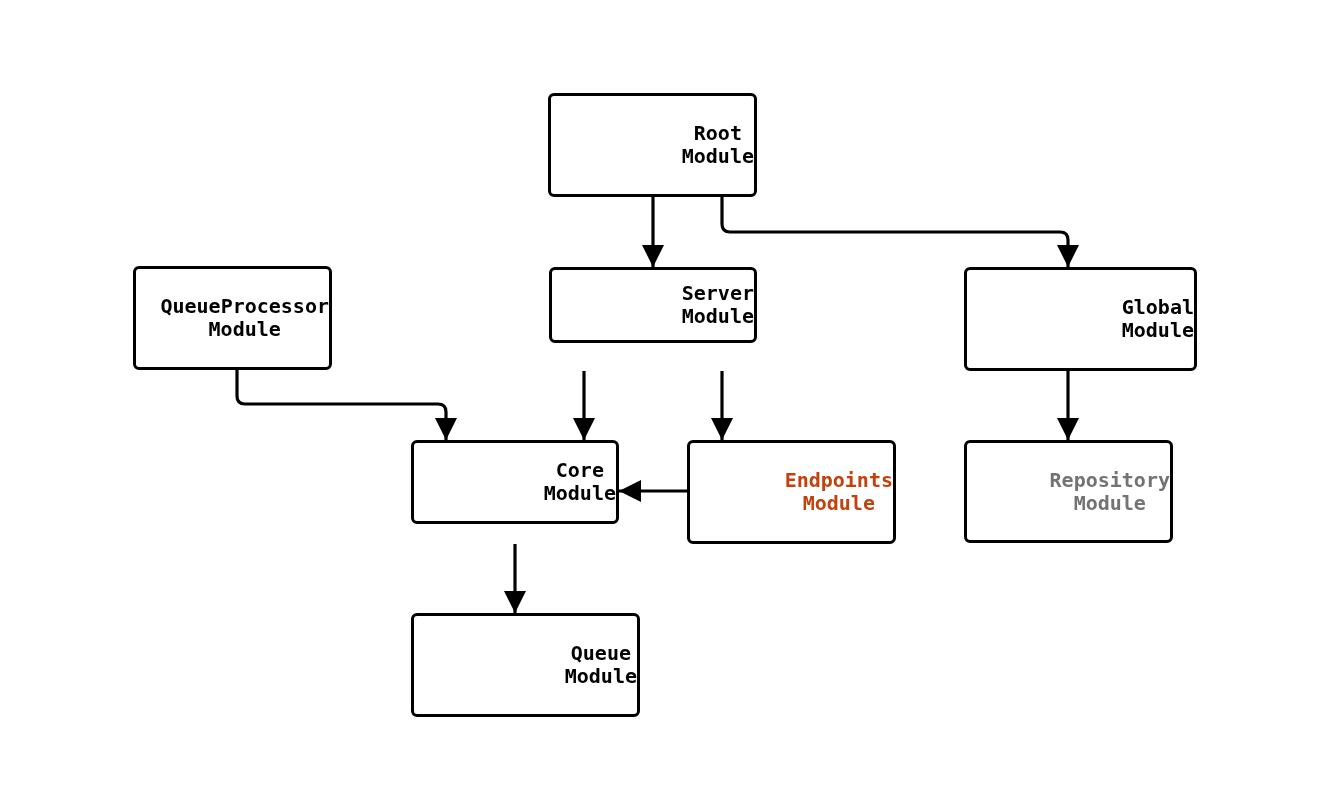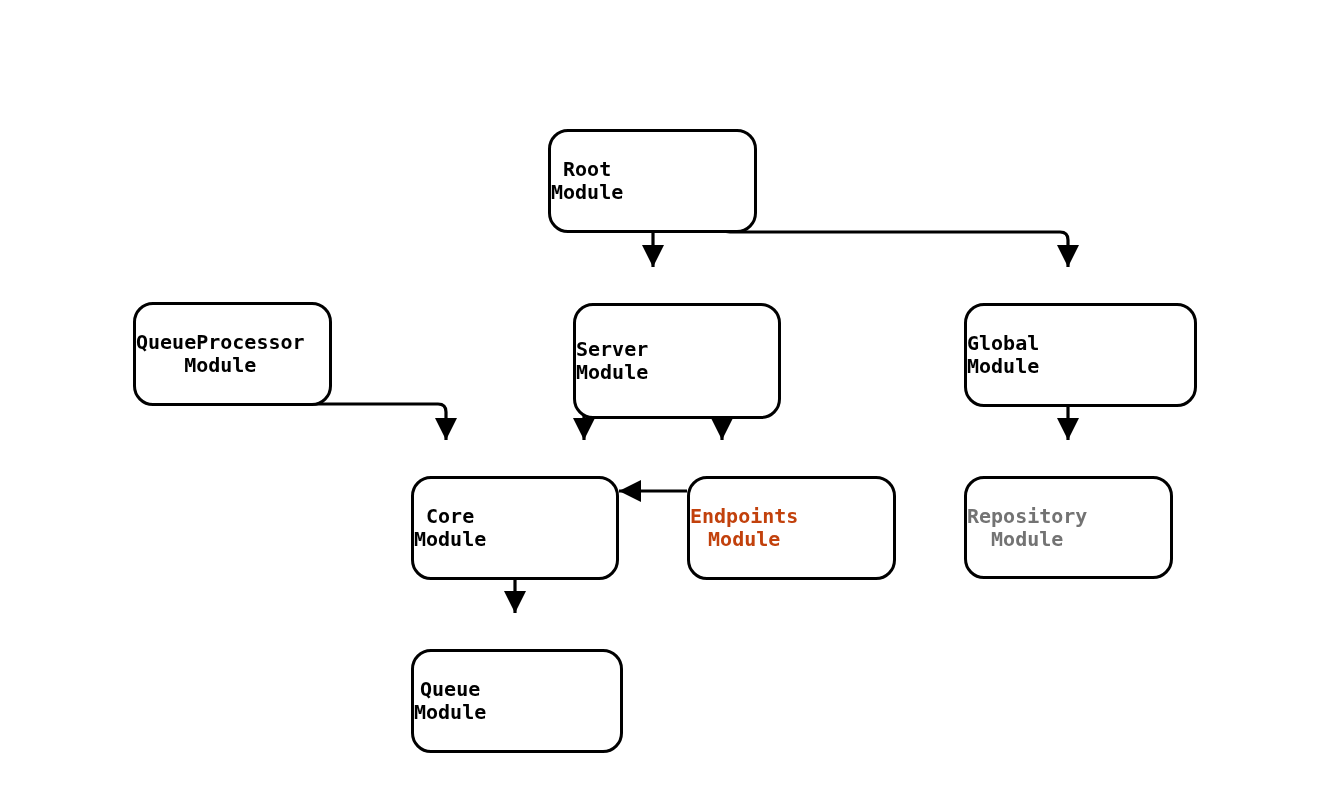--- a/index.html
+++ b/index.html
@@ -18,26 +18,25 @@
   }
   #edges {
     position: absolute;
     left: 0;
     top: 0;
   }
   .node {
     position: absolute;
     box-sizing: border-box;
     border: 3.2px solid #000000;
-    border-radius: 20px;
+    border-radius: 6px;
     background: #ffffff;
     display: flex;
     align-items: center;
-    justify-content: flex-start;
-    margin-top: 36px;
+    justify-content: flex-end;
   }
   .node-label {
     white-space: pre-line;
     text-align: center;
     font-weight: bold;
     font-size: 20px;
     line-height: 23px;
     color: #000000;
   }
 </style>
@@ -64,38 +63,38 @@
   </svg>
   <div id="nodes">
       <div class="node" style="left: 548px; top: 93px; width: 209px; height: 104px; border-color: rgb(0, 0, 0); background: rgb(255, 255, 255);">
         <div class="node-label" style="color: rgb(0, 0, 0);">Root
 Module</div>
       </div>
       <div class="node" style="left: 133px; top: 266px; width: 199px; height: 104px; border-color: rgb(0, 0, 0); background: rgb(255, 255, 255);">
         <div class="node-label" style="color: rgb(0, 0, 0);">QueueProcessor
 Module</div>
       </div>
-      <div class="node" style="left: 573px; top: 267px; width: 208px; height: 116px; border-color: rgb(0, 0, 0); background: rgb(255, 255, 255);">
+      <div class="node" style="left: 549px; top: 267px; width: 208px; height: 76px; border-color: rgb(0, 0, 0); background: rgb(255, 255, 255);">
         <div class="node-label" style="color: rgb(0, 0, 0);">Server
 Module</div>
       </div>
       <div class="node" style="left: 964px; top: 267px; width: 233px; height: 104px; border-color: rgb(0, 0, 0); background: rgb(255, 255, 255);">
         <div class="node-label" style="color: rgb(0, 0, 0);">Global
 Module</div>
       </div>
-      <div class="node" style="left: 411px; top: 440px; width: 208px; height: 104px; border-color: rgb(0, 0, 0); background: rgb(255, 255, 255);">
+      <div class="node" style="left: 411px; top: 440px; width: 208px; height: 84px; border-color: rgb(0, 0, 0); background: rgb(255, 255, 255);">
         <div class="node-label" style="color: rgb(0, 0, 0);">Core
 Module</div>
       </div>
       <div class="node" style="left: 687px; top: 440px; width: 209px; height: 104px; border-color: rgb(0, 0, 0); background: rgb(255, 255, 255);">
         <div class="node-label" style="color: #c2410c;">Endpoints
 Module</div>
       </div>
       <div class="node" style="left: 964px; top: 440px; width: 209px; height: 103px; border-color: rgb(0, 0, 0); background: rgb(255, 255, 255);">
         <div class="node-label" style="color: #737373;">Repository
 Module</div>
       </div>
-      <div class="node" style="left: 411px; top: 613px; width: 212px; height: 104px; border-color: rgb(0, 0, 0); background: rgb(255, 255, 255);">
+      <div class="node" style="left: 411px; top: 613px; width: 229px; height: 104px; border-color: rgb(0, 0, 0); background: rgb(255, 255, 255);">
         <div class="node-label" style="color: rgb(0, 0, 0);">Queue
 Module</div>
       </div>
     </div>
 </div>
 
 </body></html>

